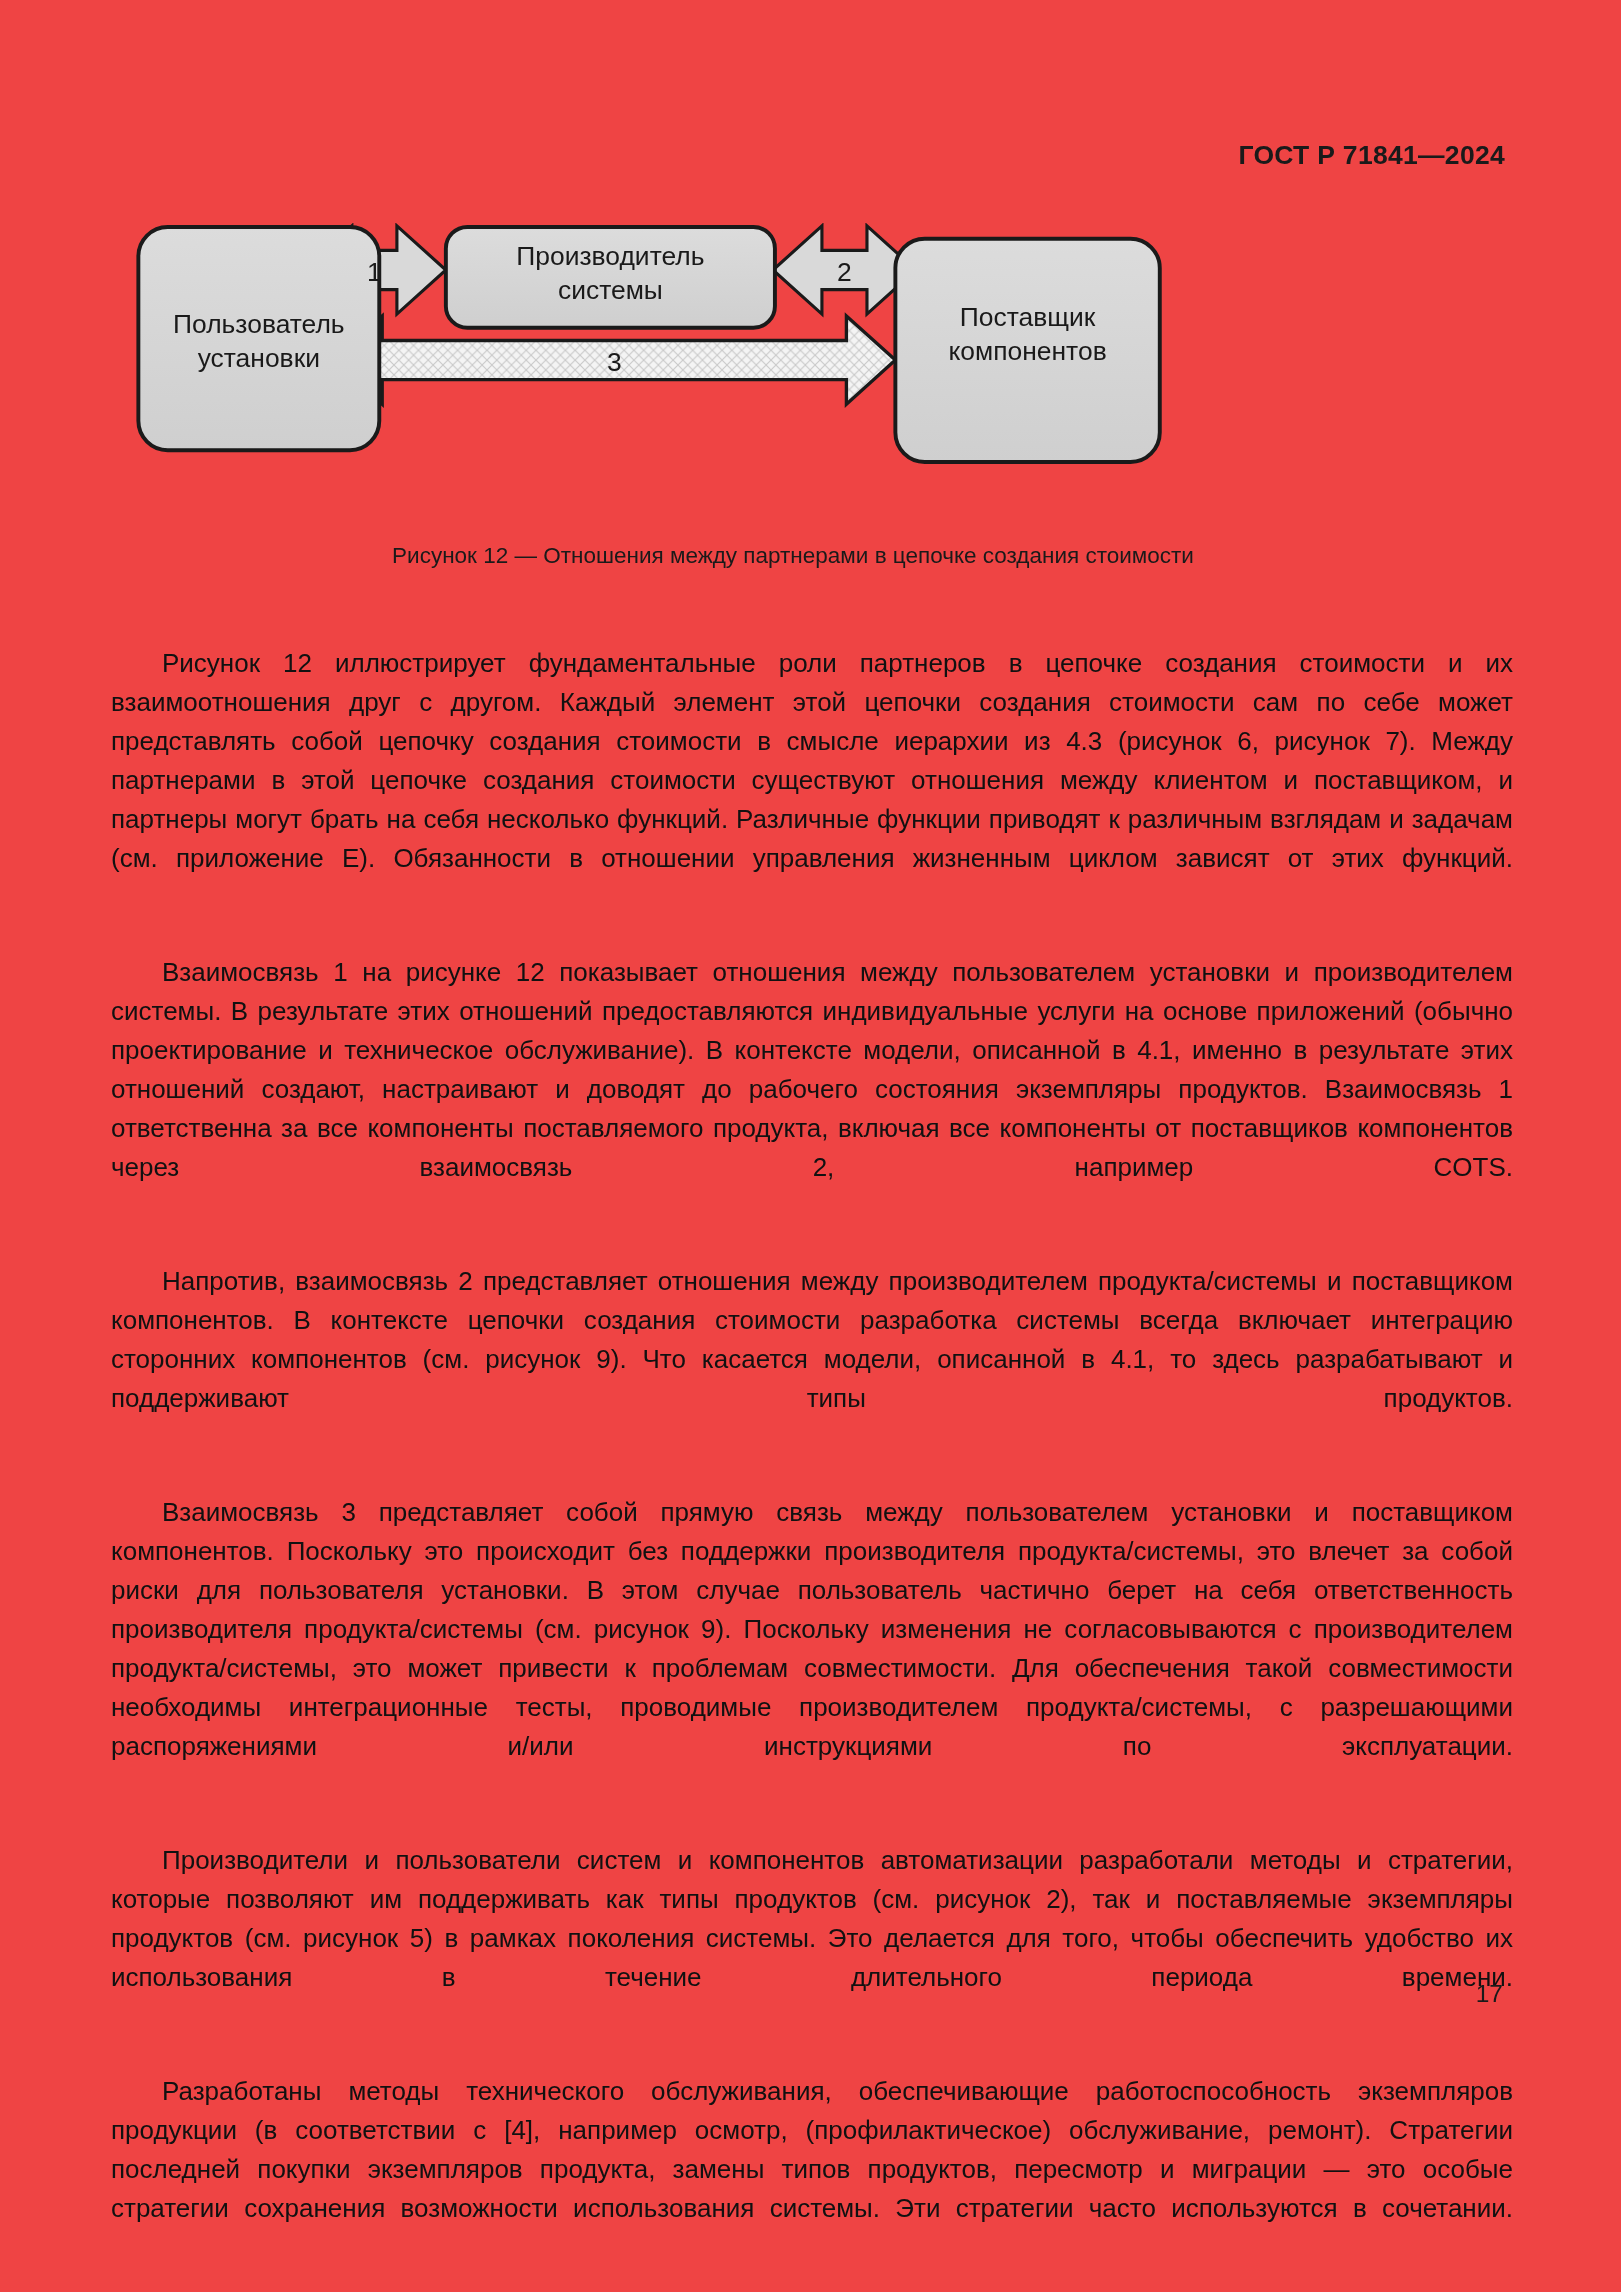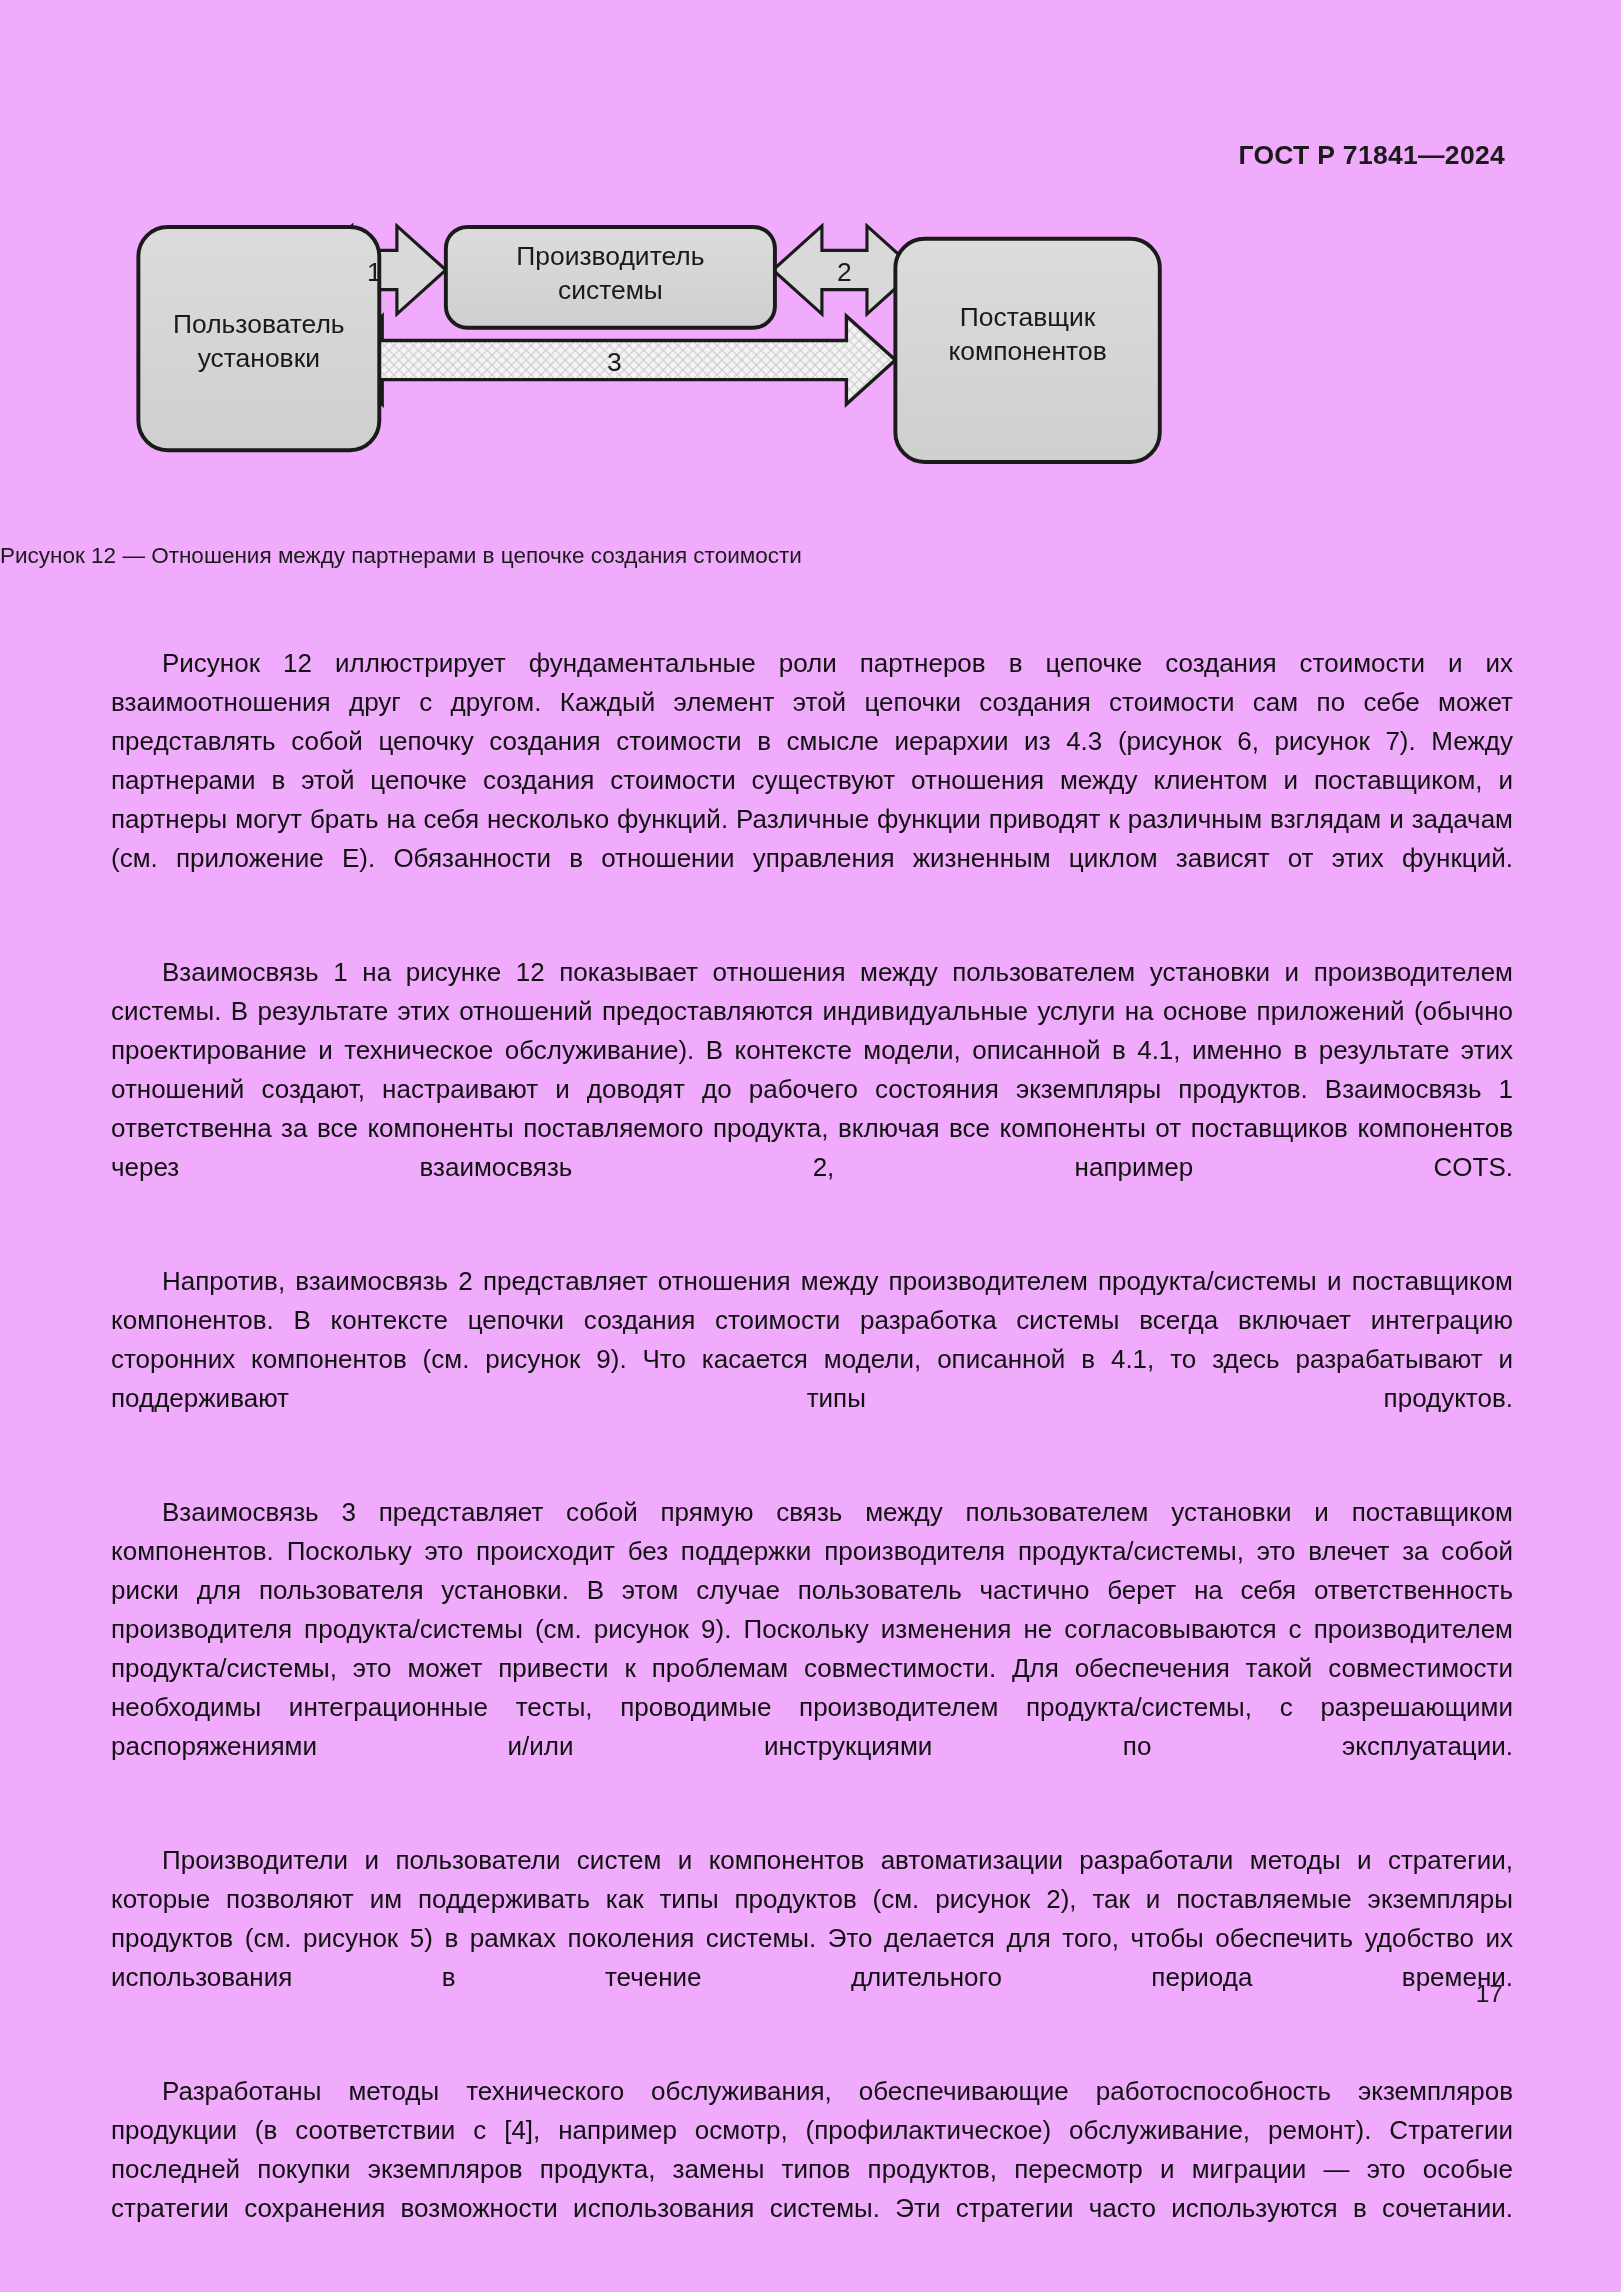--- a/index.html
+++ b/index.html
@@ -8,21 +8,21 @@
     background: #ffffff;
   }
   body {
     font-family: "Liberation Sans", sans-serif;
     color: #1a1a1a;
   }
   .page {
     position: relative;
     width: 1621px;
     height: 2293px;
-    background: #f0abfc;
+    background: #ef4444;
     overflow: hidden;
   }
 
   
   .doc-header {
     position: absolute;
     top: 140px;
     right: 116px;
     font-size: 26.5px;
     font-weight: bold;
@@ -39,20 +39,21 @@
     width: 1274px;
     height: 284px;
   }
   .figure svg { display: block; }
 
   .fig-caption {
     position: absolute;
     top: 543px;
     left: 0;
     width: 1586px;
+    text-align: center;
     font-size: 22.5px;
     color: #1a1a1a;
   }
 
   
   .body-text {
     position: absolute;
     top: 608px;
     left: 111px;
     width: 1402px;

